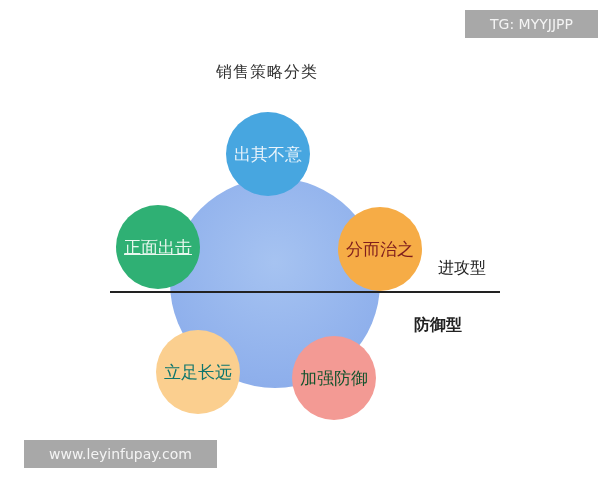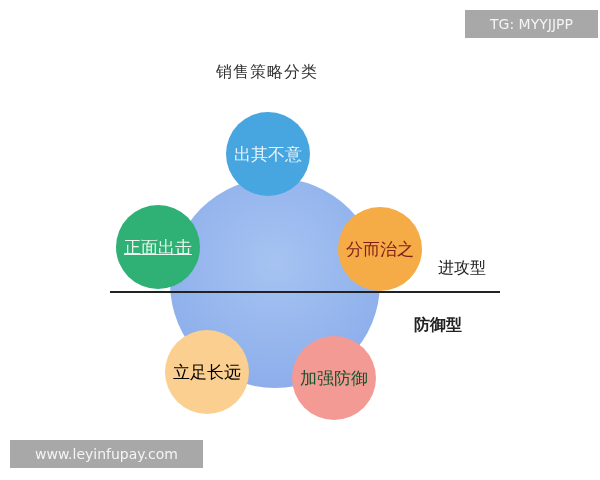--- a/index.html
+++ b/index.html
@@ -7,28 +7,28 @@
          font-family:"DejaVu Sans", sans-serif; }
   .title { position:absolute; left:216px; top:62px; font-size:16px; color:#333; letter-spacing:1px; }
   .big { position:absolute; left:170px; top:178px; width:210px; height:210px; border-radius:50%;
          background:radial-gradient(circle at 50% 40%, #a6c3f1 0%, #8fb0ec 70%, #86a7e6 100%); }
   .divider { position:absolute; left:110px; top:291px; width:390px; height:2px; background:#222; }
   .node { position:absolute; width:84px; height:84px; border-radius:50%; display:flex; flex-direction:row;
           align-items:center; justify-content:center; font-size:17px; line-height:22px; }
   .n1 { left:226px; top:112px; background:#47a6e0; color:#eaf4fb; }
   .n2 { left:116px; top:205px; background:#2fb074; color:#e8f7ee;text-decoration:underline; }
   .n3 { left:338px; top:207px; background:#f6ac46; color:#7f1d1d; }
-  .n4 { left:165px; top:330px; background:#fbcf8f; color:#000000; }
+  .n4 { left:156px; top:330px; background:#fbcf8f; color:#0f766e; }
   .n5 { left:292px; top:336px; background:#f39a94; color:#14532d; }
   .side { position:absolute; font-size:16px; color:#222;text-align:right; }
   .s1 { left:438px; top:258px; }
   .s2 { left:414px; top:315px;font-weight:bold; }
   .wm { position:absolute; background:#a8a8a8; color:#f4f4f4; font-size:14px; padding:0 25px; line-height:28px; }
   .wm1 { left:465px; top:10px; }
-  .wm2 { left:10px; top:440px; }
+  .wm2 { left:24px; top:440px; }
 </style>
 </head>
 <body>
 
 <div class="title">销售策略分类</div>
 
 <div class="big"></div>
 <div class="divider"></div>
 
 <div class="node n1">

